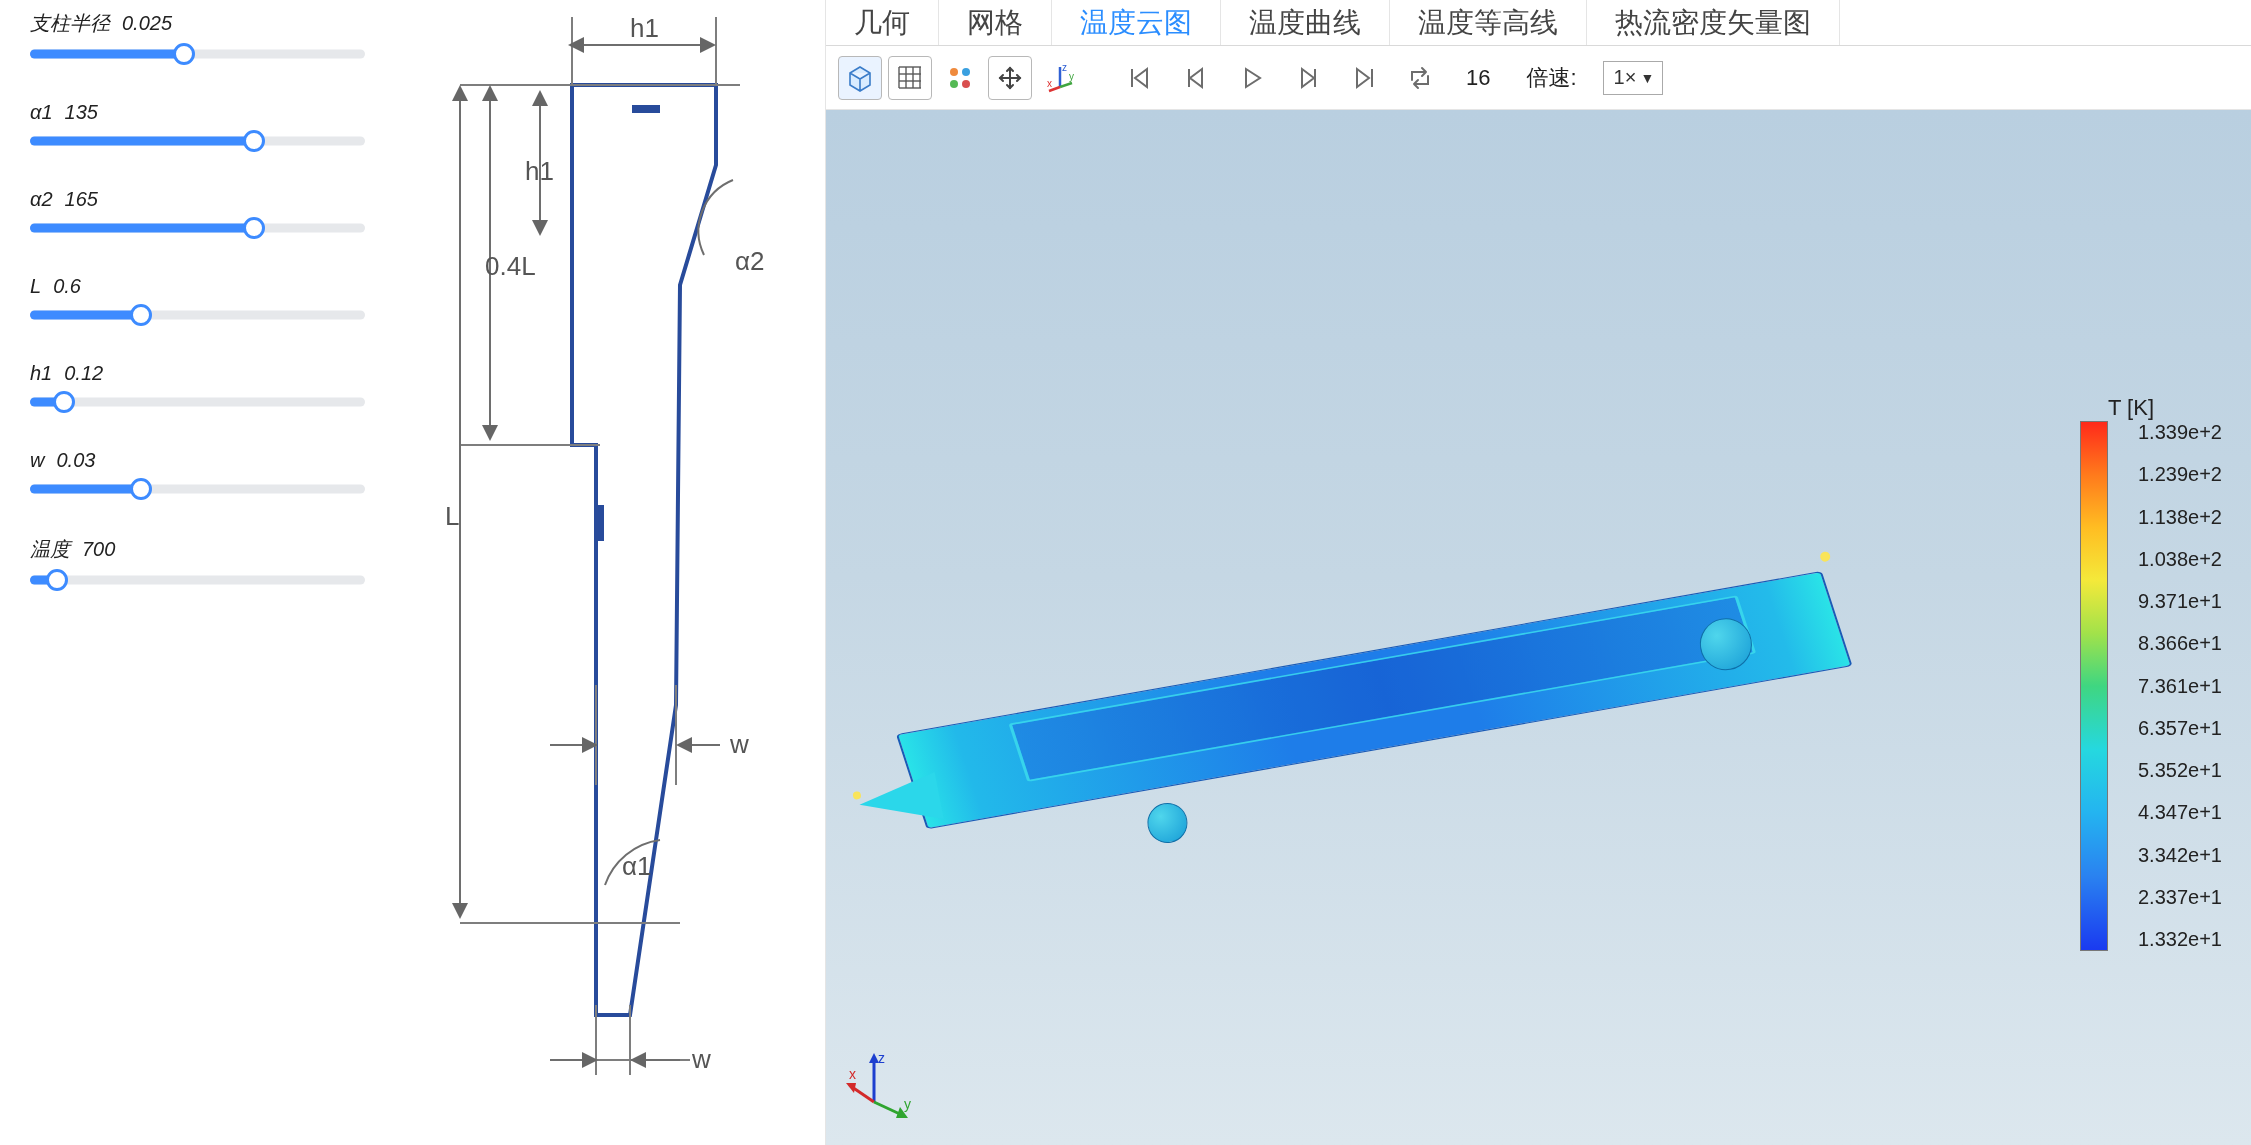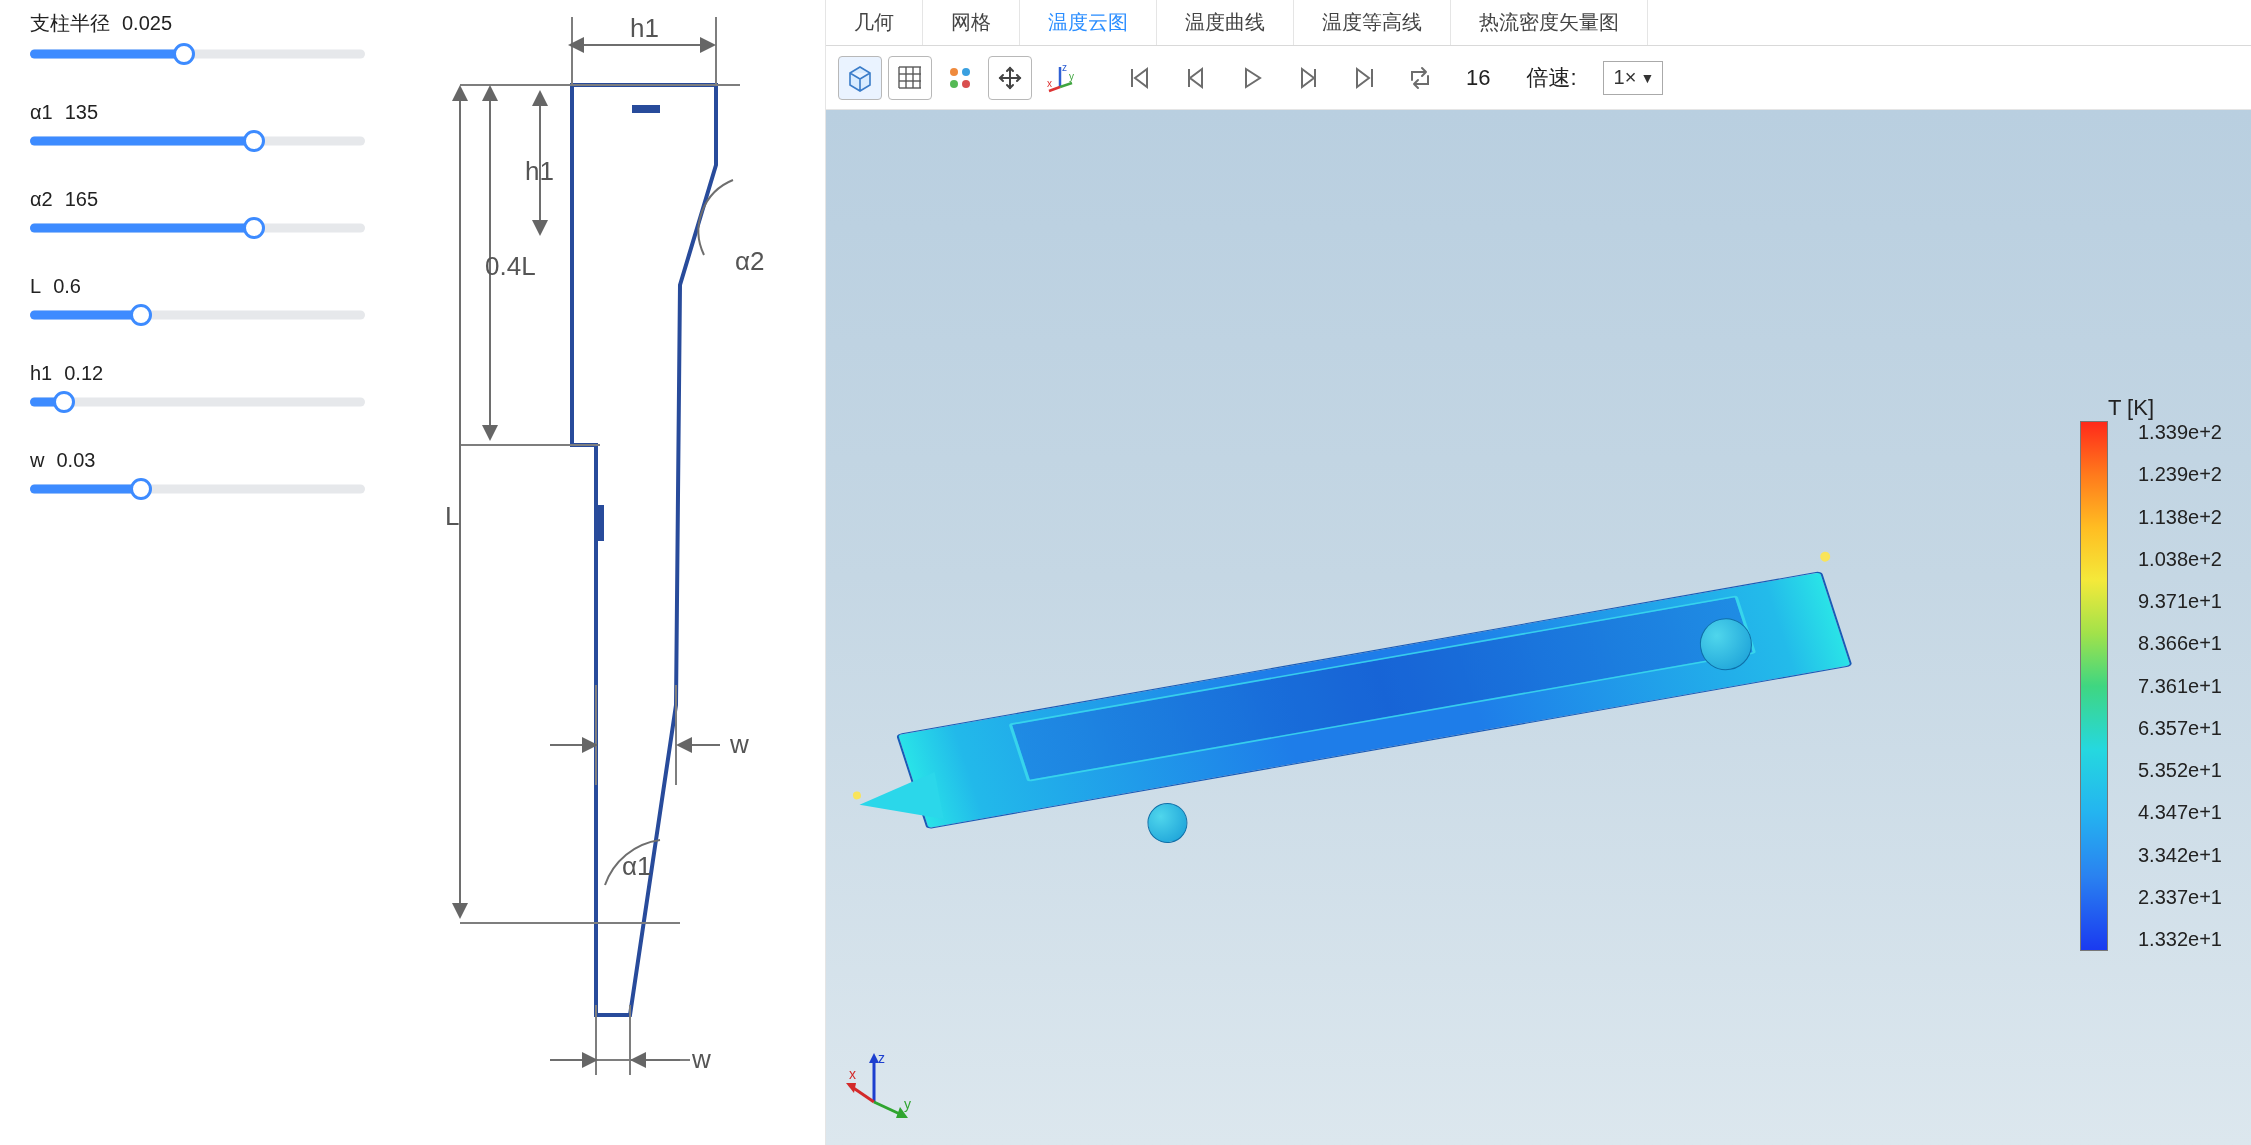--- a/index.html
+++ b/index.html
@@ -14,20 +14,21 @@
     display: flex;
   }
 
   
   .param-panel {
     width: 395px;
     padding: 10px 30px 8px 30px;
     display: flex;
     flex-direction: column;
     gap: 38px;
+    font-style: italic;
   }
   .param {
     display: flex;
     flex-direction: column;
     gap: 8px;
   }
   .param-label-row {
     display: flex;
     align-items: baseline;
     gap: 12px;
@@ -88,21 +89,21 @@
   }
 
   .tabs {
     display: flex;
     align-items: stretch;
     border-bottom: 1px solid #d9d9d9;
     height: 46px;
   }
   .tab {
     padding: 0 28px;
-    font-size: 20px;
+    font-size: 28px;
     color: #444;
     display: flex;
     align-items: center;
     border-right: 1px solid #e5e5e5;
     cursor: pointer;
   }
   .tab[data-active="true"] {
     color: #2a8dff;
   }
 
@@ -347,20 +348,31 @@
     </div>
     <div class="param">
       <div class="param-label-row">
         <span class="pname">w</span>
         <span class="pval">0.03</span>
       </div>
       <div class="slider">
         <div class="track"></div>
         <div class="fill" style="width:33%"></div>
         <div class="thumb" style="left:33%"></div>
+      </div>
+    </div>
+    <div class="param">
+      <div class="param-label-row">
+        <span class="pname">温度</span>
+        <span class="pval">700</span>
+      </div>
+      <div class="slider">
+        <div class="track"></div>
+        <div class="fill" style="width:8%"></div>
+        <div class="thumb" style="left:8%"></div>
       </div>
     </div>
   </div>
 
 <div class="schematic">
   <svg width="420" height="1080" viewBox="0 0 420 1080">
     <defs>
       <marker id="arr" markerWidth="8" markerHeight="8" refX="5" refY="4" orient="auto">
         <path d="M0,0 L8,4 L0,8 Z" fill="#666"></path>
       </marker>

